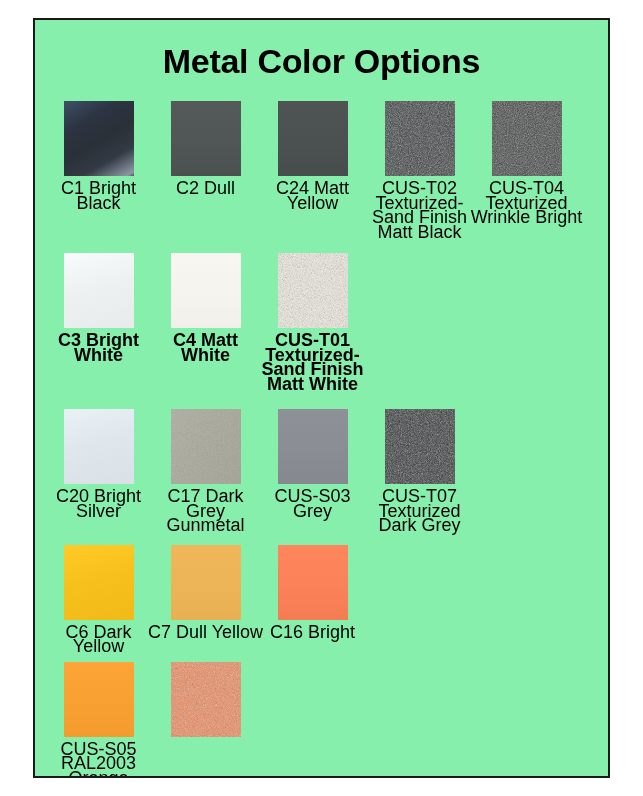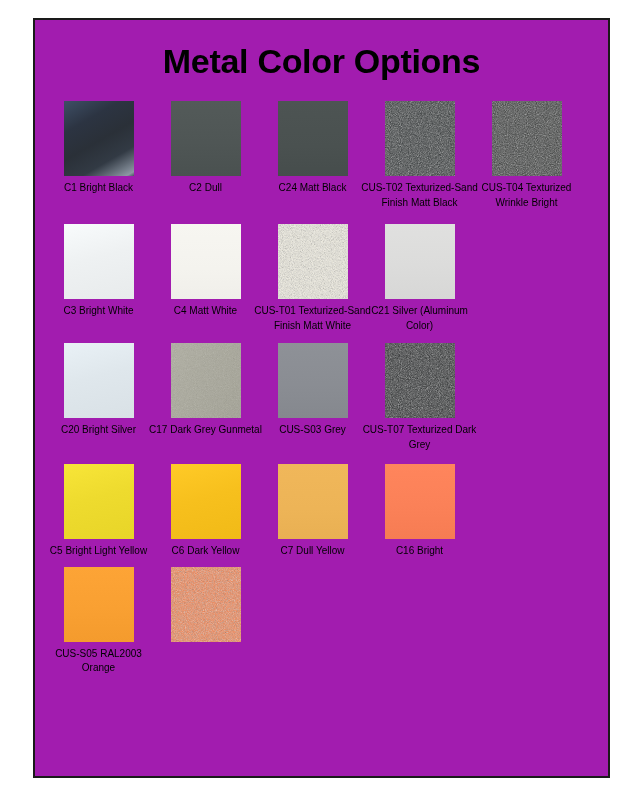--- a/index.html
+++ b/index.html
@@ -14,21 +14,21 @@
     -webkit-font-smoothing: antialiased;
   }
   .page {
     position: absolute;
     left: 33px;
     top: 18px;
     width: 577px;
     height: 760px;
     border: 2px solid #1a1a1a;
     box-sizing: border-box;
-    background: #a21caf;
+    background: #86efac;
     overflow: hidden;
   }
   .title {
     text-align: center;
     font-size: 34px;
     font-weight: bold;
     letter-spacing: -0.3px;
     color: #000000;
     margin-top: 22px;
     margin-bottom: 0;
@@ -55,29 +55,29 @@
     position: relative;
     overflow: hidden;
   }
   .swatch .grain {
     position: absolute;
     inset: 0;
     pointer-events: none;
   }
   .caption {
     margin-top: 5px;
-    font-size: 10px;
+    font-size: 18px;
     line-height: 14.5px;
     text-align: center;
     color: #000000;
     width: 118px;
     word-wrap: break-word;
   }
   .row-gap-1 { margin-bottom: 14px; }
-  .row-gap-2 { margin-bottom: 10px; }
+  .row-gap-2 { margin-bottom: 18px; font-weight: bold; }
   .row-gap-3 { margin-bottom: 12px; }
   .row-gap-4 { margin-bottom: 8px; }
 </style>
 </head>
 <body>
 
 <div class="page">
 
   <h1 class="title">Metal Color Options</h1>
 
@@ -86,21 +86,21 @@
         <div class="cell">
           <div class="swatch" style="background: linear-gradient(150deg, rgb(62, 79, 102) 0%, rgb(44, 52, 66) 28%, rgb(42, 48, 56) 52%, rgb(50, 58, 68) 74%, rgb(141, 151, 163) 96%, rgb(74, 82, 96) 100%);"></div>
           <div class="caption">C1 Bright Black</div>
         </div>
         <div class="cell">
           <div class="swatch" style="background: linear-gradient(rgb(83, 90, 89) 0%, rgb(79, 86, 85) 55%, rgb(74, 81, 80) 100%);"></div>
           <div class="caption">C2 Dull</div>
         </div>
         <div class="cell">
           <div class="swatch" style="background: linear-gradient(rgb(77, 84, 83) 0%, rgb(74, 81, 80) 60%, rgb(70, 77, 76) 100%);"></div>
-          <div class="caption">C24 Matt Black</div>
+          <div class="caption">C24 Matt Yellow</div>
         </div>
         <div class="cell">
           <div class="swatch" style="background: rgb(53, 57, 58);">
             <svg class="grain" width="70" height="75" viewBox="0 0 70 75" preserveAspectRatio="none">
               <filter id="n4">
                 <feTurbulence type="fractalNoise" baseFrequency="1.1" numOctaves="3" seed="4"></feTurbulence>
                 <feColorMatrix type="saturate" values="0"></feColorMatrix>
               </filter>
               <rect width="70" height="75" filter="url(#n4)" opacity="0.75"></rect>
             </svg>
@@ -134,24 +134,20 @@
             <svg class="grain" width="70" height="75" viewBox="0 0 70 75" preserveAspectRatio="none">
               <filter id="n8">
                 <feTurbulence type="fractalNoise" baseFrequency="1.1" numOctaves="3" seed="8"></feTurbulence>
                 <feColorMatrix type="saturate" values="0"></feColorMatrix>
               </filter>
               <rect width="70" height="75" filter="url(#n8)" opacity="0.75"></rect>
             </svg>
           </div>
           <div class="caption">CUS-T01 Texturized-Sand Finish Matt White</div>
         </div>
-        <div class="cell">
-          <div class="swatch" style="background: linear-gradient(rgb(224, 224, 223) 0%, rgb(220, 220, 219) 55%, rgb(215, 215, 214) 100%);"></div>
-          <div class="caption">C21 Silver (Aluminum Color)</div>
-        </div>
       </div>
     <div class="row row-gap-3">
         <div class="cell">
           <div class="swatch" style="background: linear-gradient(165deg, rgb(233, 241, 246) 0%, rgb(223, 231, 236) 45%, rgb(217, 225, 230) 100%);"></div>
           <div class="caption">C20 Bright Silver</div>
         </div>
         <div class="cell">
           <div class="swatch" style="background: linear-gradient(120deg, rgb(175, 174, 161) 0%, rgb(169, 168, 155) 40%, rgb(162, 161, 148) 100%);">
             <svg class="grain" width="70" height="75" viewBox="0 0 70 75" preserveAspectRatio="none">
               <filter id="n11">
@@ -175,24 +171,20 @@
                 <feColorMatrix type="saturate" values="0"></feColorMatrix>
               </filter>
               <rect width="70" height="75" filter="url(#n13)" opacity="0.75"></rect>
             </svg>
           </div>
           <div class="caption">CUS-T07 Texturized Dark Grey</div>
         </div>
       </div>
     <div class="row row-gap-4">
         <div class="cell">
-          <div class="swatch" style="background: linear-gradient(165deg, rgb(248, 229, 56) 0%, rgb(238, 219, 46) 45%, rgb(232, 213, 40) 100%);"></div>
-          <div class="caption">C5 Bright Light Yellow</div>
-        </div>
-        <div class="cell">
           <div class="swatch" style="background: linear-gradient(165deg, rgb(255, 202, 39) 0%, rgb(247, 192, 29) 45%, rgb(241, 186, 23) 100%);"></div>
           <div class="caption">C6 Dark Yellow</div>
         </div>
         <div class="cell">
           <div class="swatch" style="background: linear-gradient(rgb(240, 183, 90) 0%, rgb(237, 180, 87) 60%, rgb(233, 176, 83) 100%);"></div>
           <div class="caption">C7 Dull Yellow</div>
         </div>
         <div class="cell">
           <div class="swatch" style="background: linear-gradient(rgb(255, 133, 92) 0%, rgb(251, 129, 88) 55%, rgb(246, 124, 83) 100%);"></div>
           <div class="caption">C16 Bright</div>

